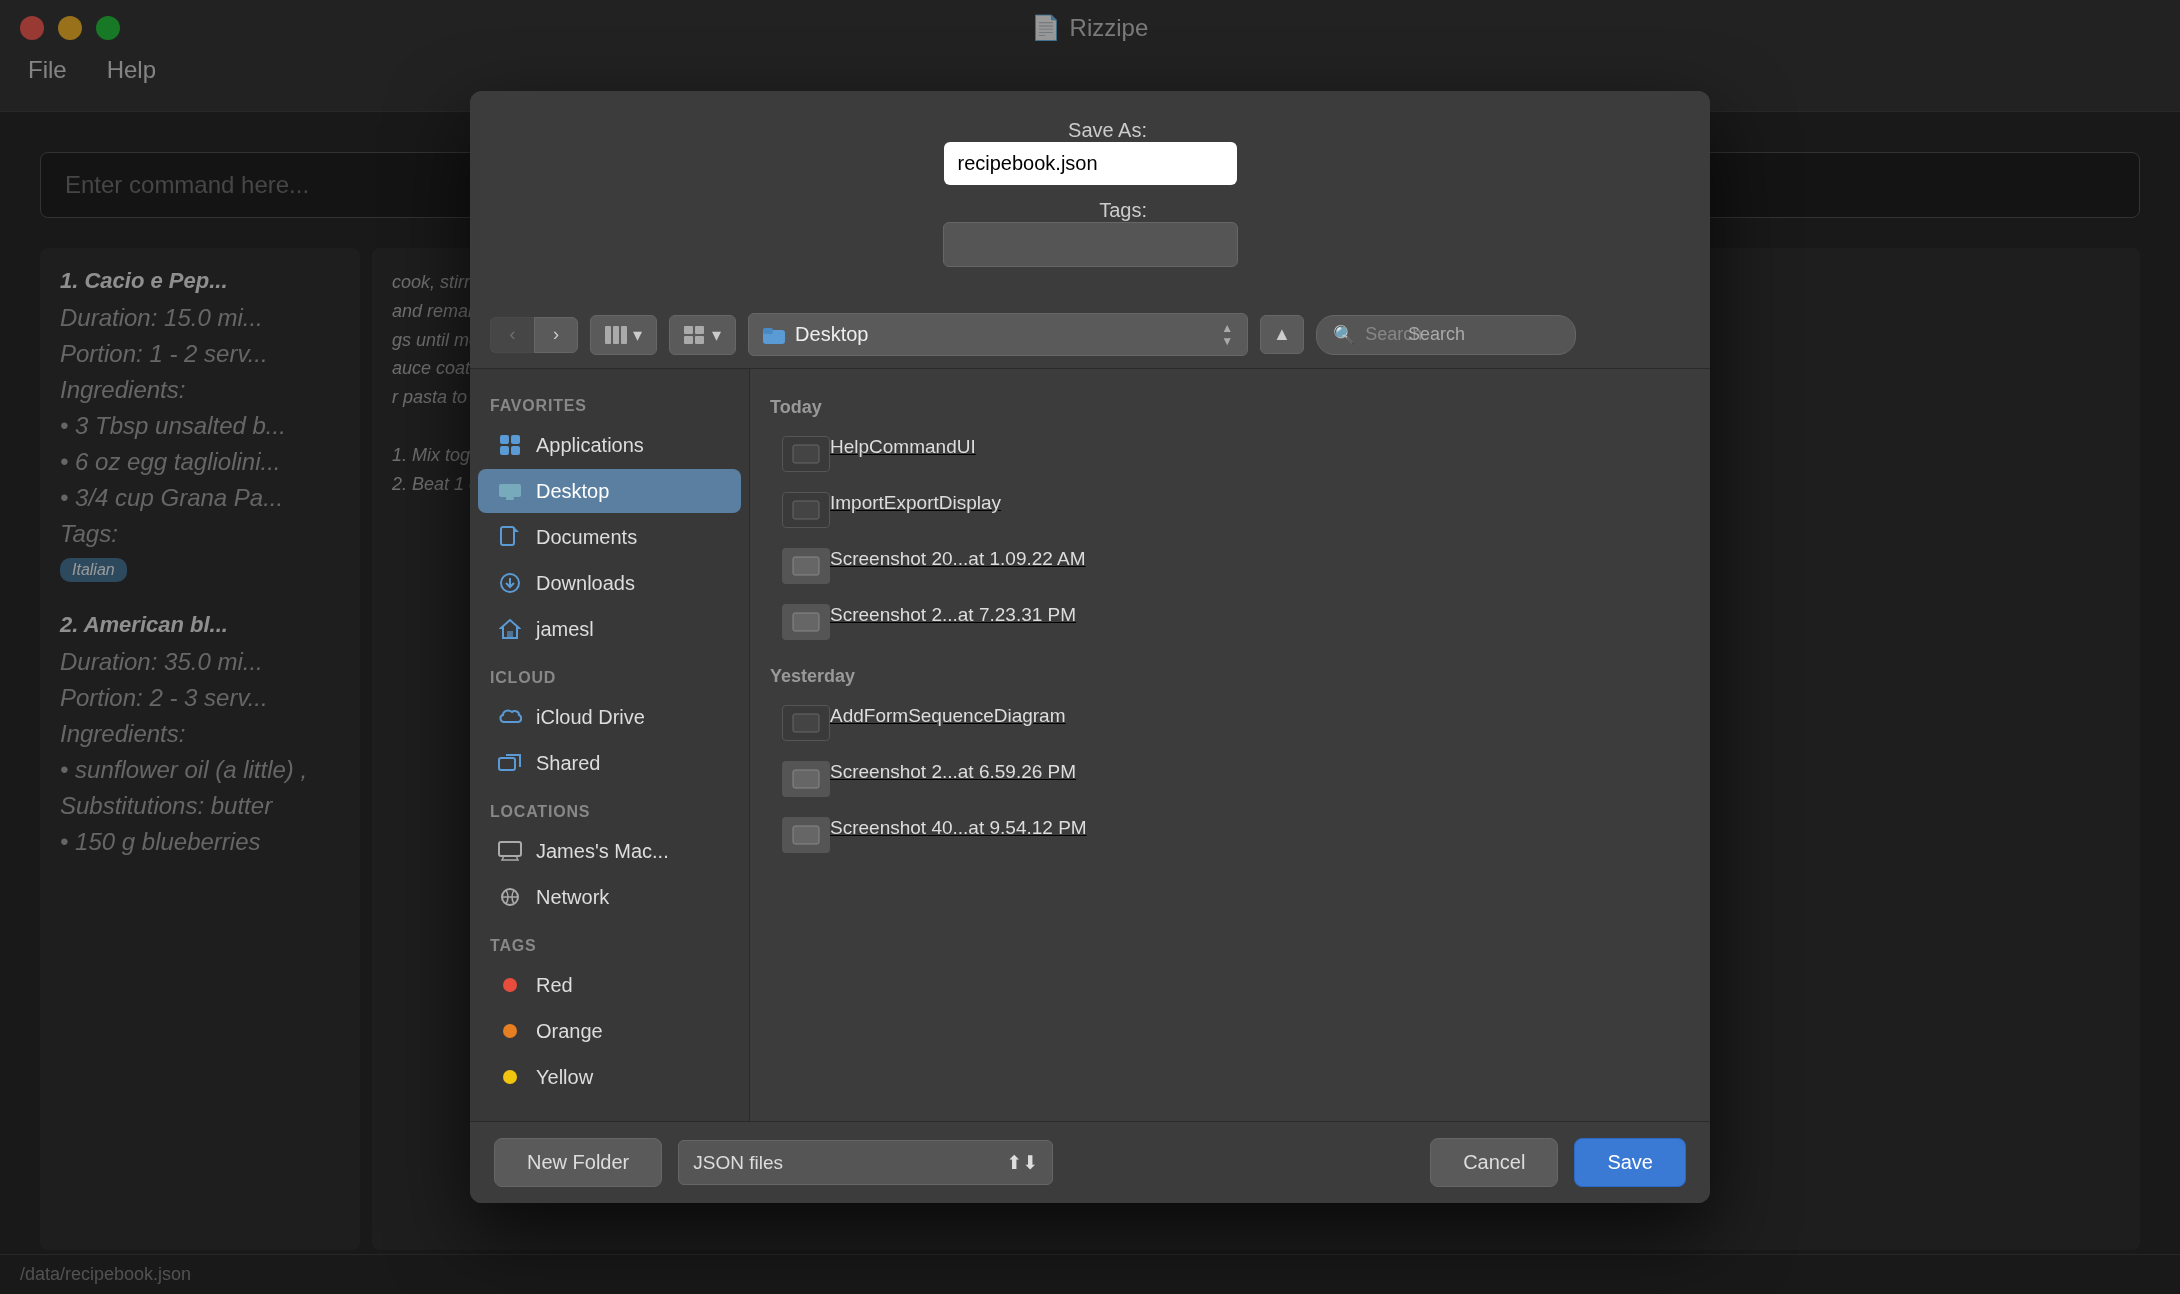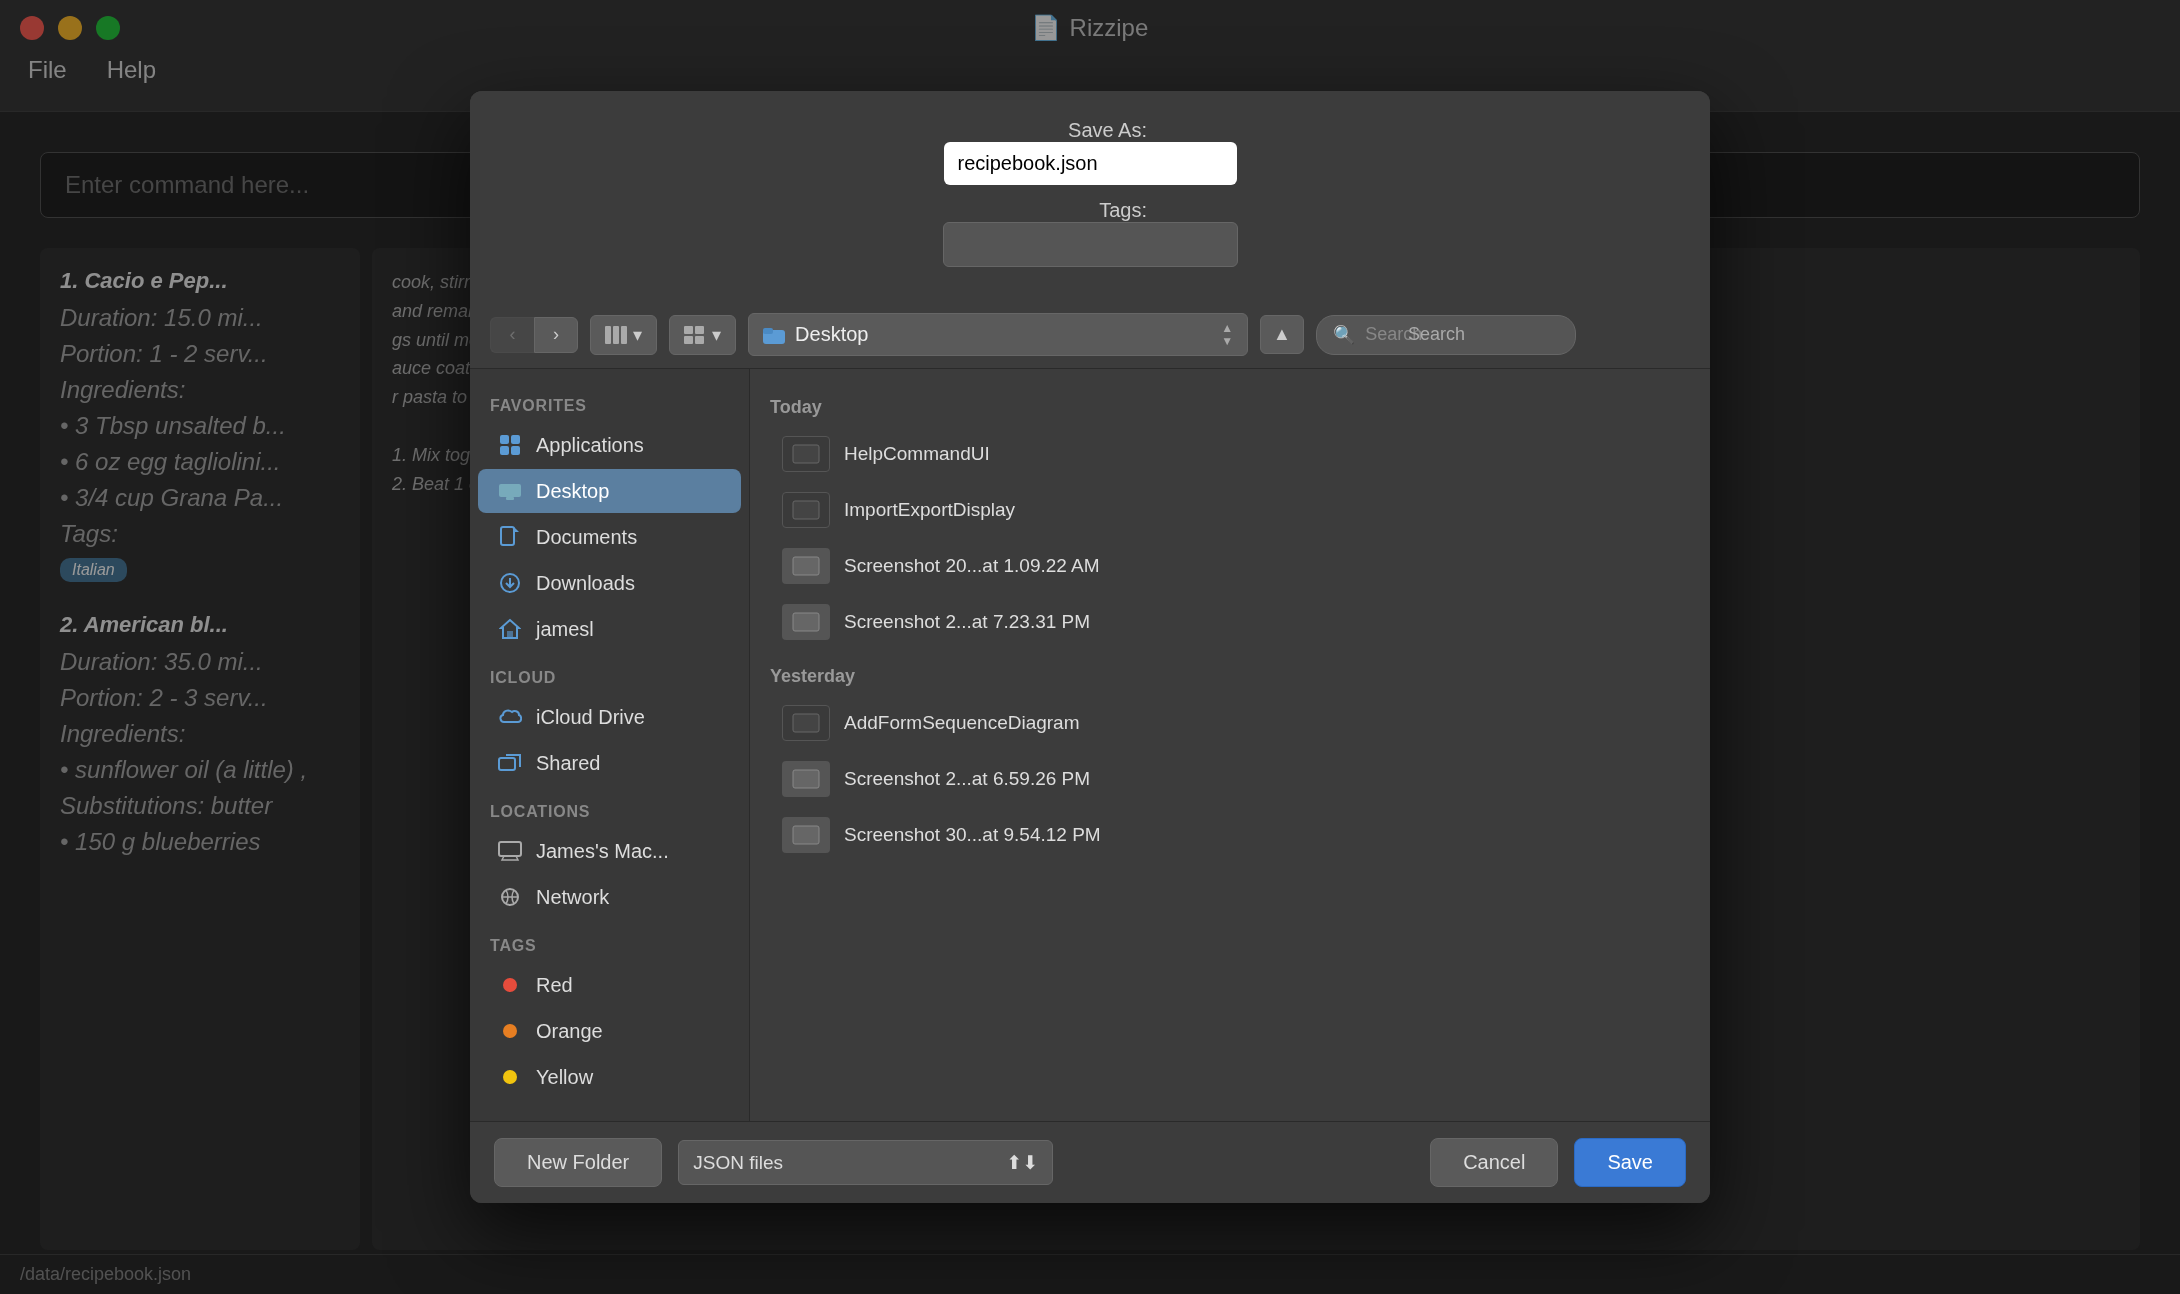--- a/index.html
+++ b/index.html
@@ -352,25 +352,25 @@
     }
     .file-section-header {
       color: #999;
       font-size: 18px;
       font-weight: 600;
       margin-bottom: 8px;
       margin-top: 8px;
     }
     .file-item {
       display: flex;
-      align-items: center;
+      align-items: flex-start;
       padding: 10px 12px;
       border-radius: 6px;
       cursor: pointer;
-      gap: 14px;
+      text-decoration: underline;
     }
     .file-thumb {
       width: 48px;
       height: 36px;
       background: #555;
       border-radius: 4px;
       display: flex;
       align-items: center;
       justify-content: center;
       flex-shrink: 0;
@@ -735,21 +735,21 @@
           </div>
           <span class="file-name">Screenshot 2...at 6.59.26 PM</span>
         </div>
 
         <div class="file-item">
           <div class="file-thumb" style="background:#555;">
             <svg width="28" height="20" viewBox="0 0 28 20">
                 <rect x="1" y="1" width="26" height="18" rx="2" fill="#666" stroke="#888" stroke-width="1"></rect>
               </svg>
           </div>
-          <span class="file-name">Screenshot 30...at 9.54.12 PM</span>
+          <span class="file-name">Screenshot 40...at 9.54.12 PM</span>
         </div>
       </div>
     </div>
 
     <div class="dialog-footer">
       <button class="footer-btn btn-new-folder">New Folder</button>
       <div class="filter-dropdown">
         <span>JSON files</span>
         <span>⬆⬇</span>
       </div>

